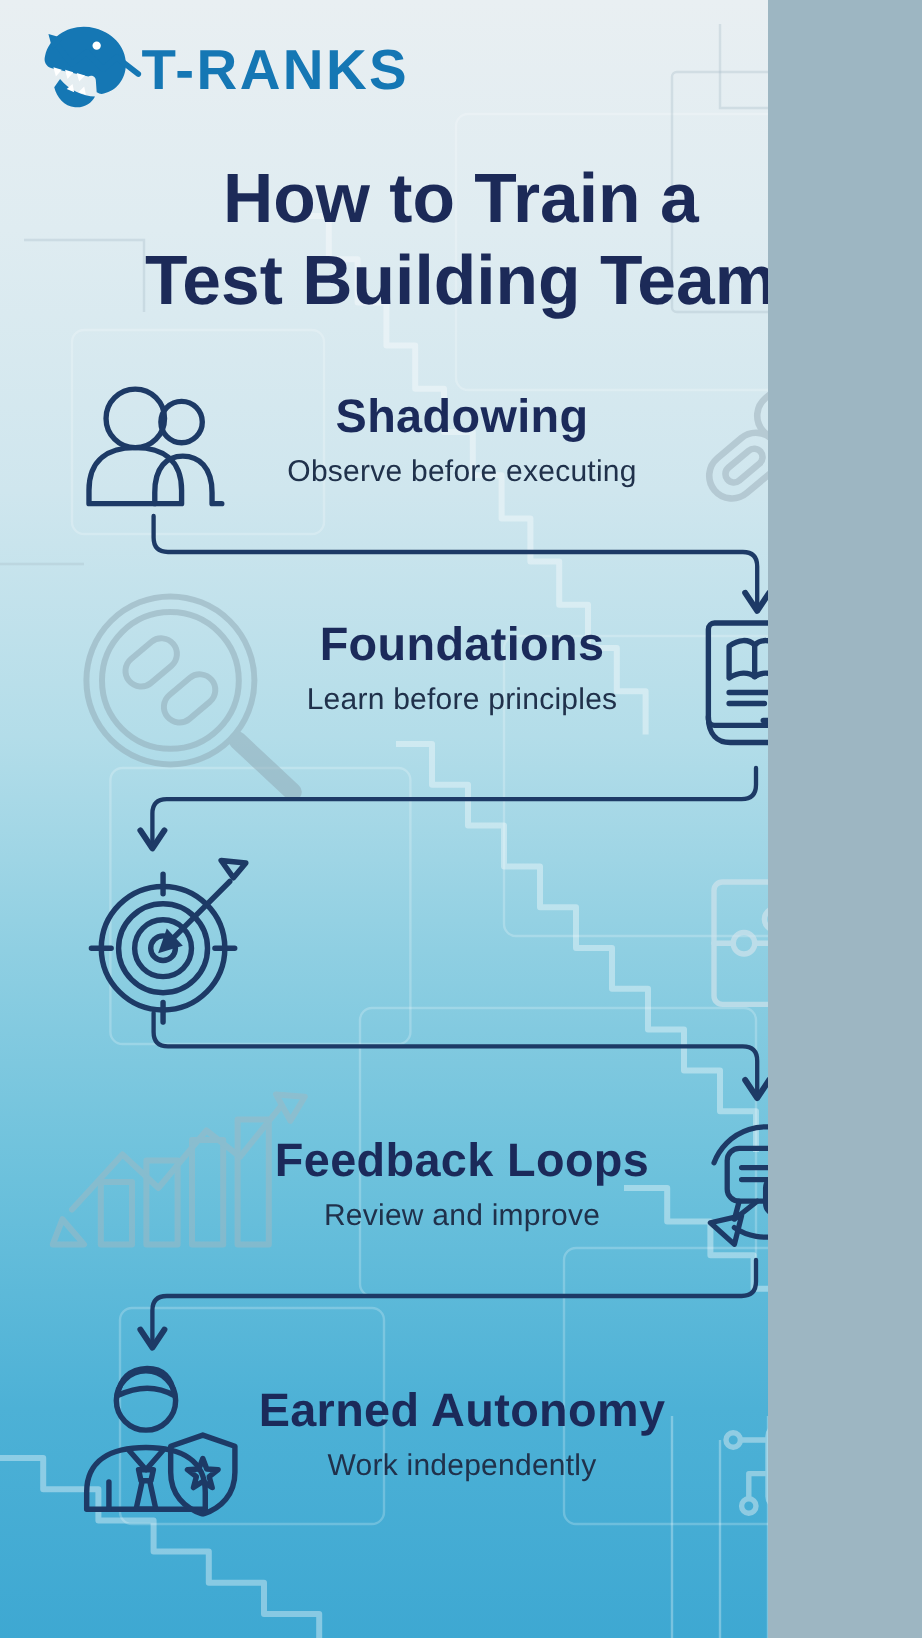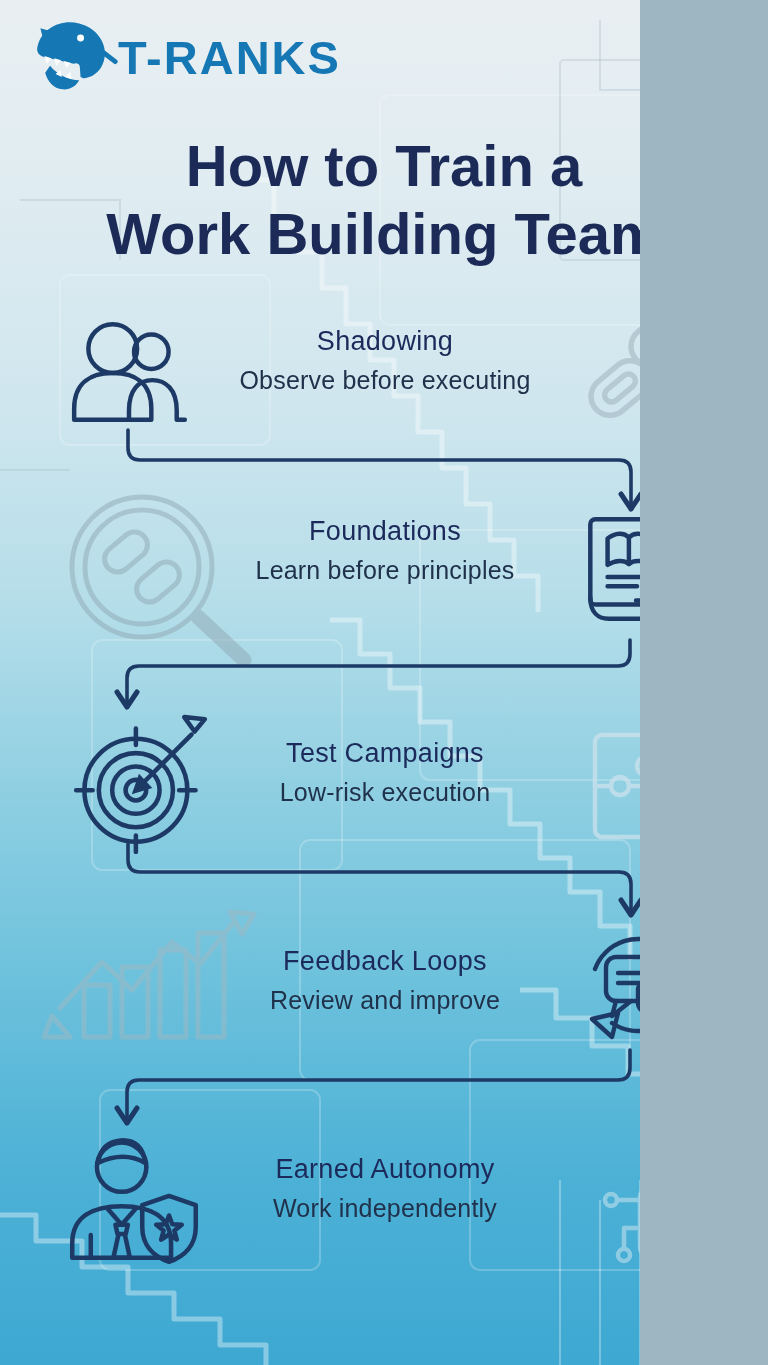--- a/index.html
+++ b/index.html
@@ -29,21 +29,21 @@
   #icon3{left:70px;top:714px;width:140px;height:140px;}
   #icon4{left:576px;top:922px;width:124px;height:126px;}
   #icon5{left:64px;top:1134px;width:140px;height:130px;}
 
   .step-text{position:absolute;left:178px;width:414px;text-align:center;}
   #text1{top:326px;}
   #text2{top:516px;}
   #text3{top:738px;}
   #text4{top:946px;}
   #text5{top:1154px;}
-  .step-title{font-size:27px;font-weight:400;color:#1b2a5a;letter-spacing:.3px;}
+  .step-title{font-size:39px;font-weight:700;color:#1b2a5a;letter-spacing:.3px;}
   .step-sub{font-size:25px;color:#20314b;margin-top:9px;letter-spacing:.2px;}
 
   .ic{stroke:#1d3a66;stroke-width:4.4;fill:none;stroke-linecap:round;stroke-linejoin:round;}
 </style>
 </head>
 <body>
 
 <div class="page">
 
   <svg class="layer" viewBox="0 0 768 1365">
@@ -161,21 +161,21 @@
       <g stroke="#1577b4" stroke-width="7" fill="none" stroke-linecap="round" stroke-linejoin="round">
         <path d="M146,66 L120,46 L104,60 L84,40 L66,54 L46,28"></path>
       </g>
       <polygon fill="#1577b4" points="38,18 56,23 43,37"></polygon>
     </svg>
     <div class="logo-text">T-RANKS</div>
   </div>
 
   <div class="page-title">
     <div>How to Train a</div>
-    <div>Work Building Team</div>
+    <div>Test Building Team</div>
   </div>
 
   <svg id="icon1" class="step-icon" viewBox="0 0 130 108">
     <circle class="ic" cx="86" cy="34" r="17"></circle>
     <path class="ic" d="M64,101 V92 C64,71 74,62 87,62 C100,62 111,71 111,92 V101 H119"></path>
     <circle class="ic" cx="48" cy="31" r="24" fill="#d7eaf0"></circle>
     <path class="ic" d="M10,101 V90 C10,64 27,55 48,55 C69,55 86,64 86,90 V101 Z" fill="#d7eaf0"></path>
   </svg>
 
   <svg id="icon2" class="step-icon" viewBox="0 0 124 128">
@@ -234,24 +234,20 @@
   </svg>
 
   <div id="text1" class="step-text">
     <div class="step-title">Shadowing</div>
     <div class="step-sub">Observe before executing</div>
   </div>
   <div id="text2" class="step-text">
     <div class="step-title">Foundations</div>
     <div class="step-sub">Learn before principles</div>
   </div>
-  <div id="text3" class="step-text">
-    <div class="step-title">Test Campaigns</div>
-    <div class="step-sub">Low-risk execution</div>
-  </div>
   <div id="text4" class="step-text">
     <div class="step-title">Feedback Loops</div>
     <div class="step-sub">Review and improve</div>
   </div>
   <div id="text5" class="step-text">
     <div class="step-title">Earned Autonomy</div>
     <div class="step-sub">Work independently</div>
   </div>
 
 </div>

